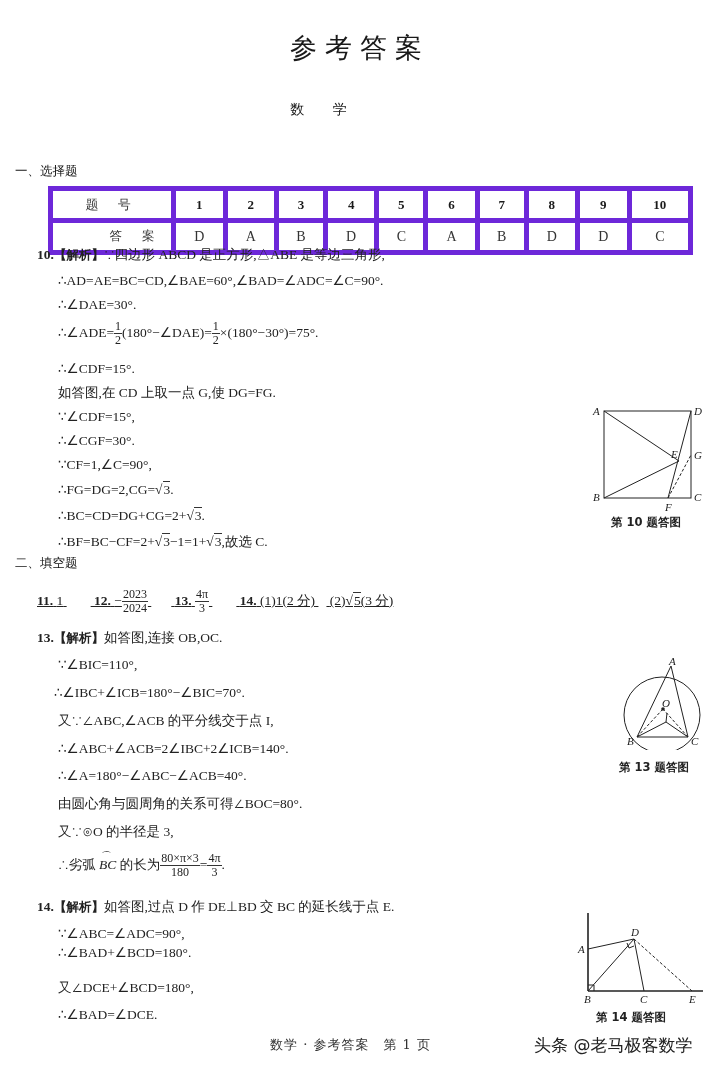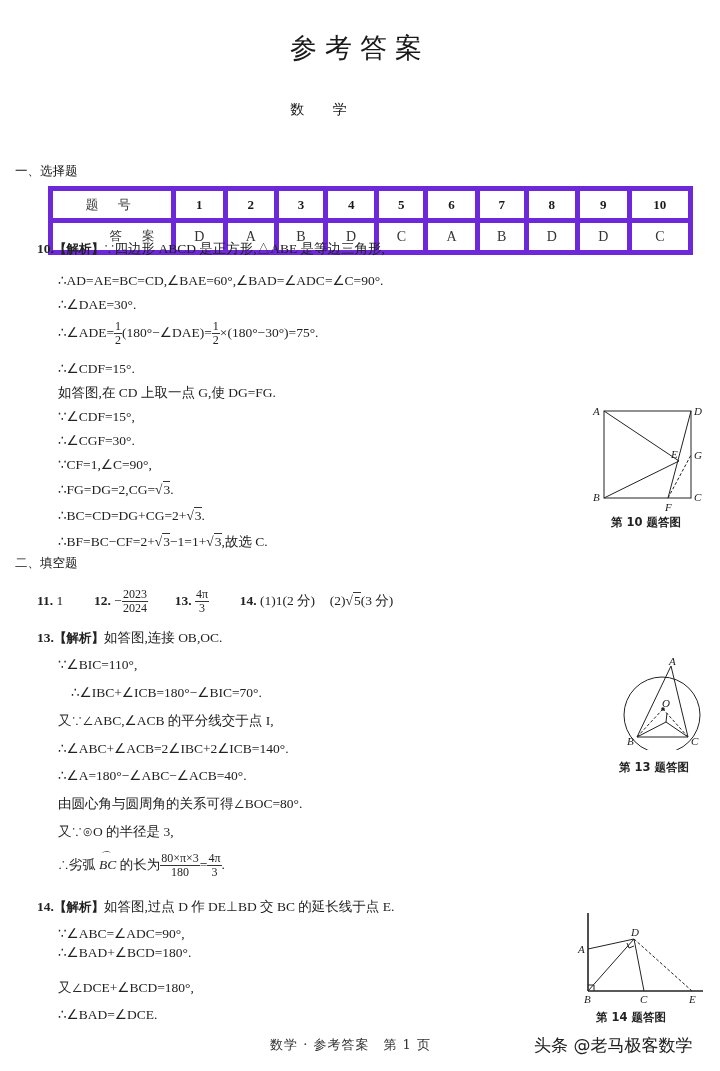--- a/index.html
+++ b/index.html
@@ -83,21 +83,21 @@
     <td>C</td>
     <td>A</td>
     <td>B</td>
     <td>D</td>
     <td>D</td>
     <td>C</td>
   </tr>
 </tbody>
   </table>
 
-<div class="abs line" style="left:37px; top:240px;">
+<div class="abs line" style="left:37px; top:246px;">
   <span class="qnum">10.</span><span class="tag">【解析】</span><span>∵四边形 ABCD 是正方形,△ABE 是等边三角形,</span>
 </div>
 <div class="abs line" style="left:58px; top:272px;">∴AD=AE=BC=CD,∠BAE=60°,∠BAD=∠ADC=∠C=90°.</div>
 <div class="abs line" style="left:58px; top:296px;">∴∠DAE=30°.</div>
 <div class="abs line" style="left:58px; top:320px;">
   <span>∴∠ADE=</span><span class="frac"><span class="n">1</span><span class="d">2</span></span><span>(180°−∠DAE)=</span><span class="frac"><span class="n">1</span><span class="d">2</span></span><span>×(180°−30°)=75°.</span>
 </div>
 <div class="abs line" style="left:58px; top:360px;">∴∠CDF=15°.</div>
 <div class="abs line" style="left:58px; top:384px;">如答图,在 CD 上取一点 G,使 DG=FG.</div>
 <div class="abs line" style="left:58px; top:408px;">∵∠CDF=15°,</div>
@@ -126,41 +126,41 @@
   <text x="8" y="101">B</text>
   <text x="109" y="101">C</text>
   <text x="86" y="58">E</text>
   <text x="109" y="59">G</text>
   <text x="80" y="111">F</text>
 </svg>
 <div class="abs cap" style="left:611px; top:515px;">第 10 题答图</div>
 
 <div class="abs section" style="left:15px; top:555px;">二、填空题</div>
 
-<div class="abs line" style="left:37px; top:588px; height:30px;">
+<div class="abs line" style="left:37px; top:588px; height:30px;text-decoration:underline;">
   <span class="qnum">11.</span>
   <span>1</span>
   <span style="display:inline-block; width:24px;"></span>
   <span class="qnum">12.</span>
   <span>−</span><span class="frac"><span class="n">2023</span><span class="d">2024</span></span>
   <span style="display:inline-block; width:20px;"></span>
   <span class="qnum">13.</span>
   <span class="frac"><span class="n">4π</span><span class="d">3</span></span>
   <span style="display:inline-block; width:24px;"></span>
   <span class="qnum">14.</span>
   <span>(1)1(2 分)</span>
   <span style="display:inline-block; width:8px;"></span>
   <span>(2)</span>√<span class="sqrt">5</span><span>(3 分)</span>
 </div>
 
 <div class="abs line" style="left:37px; top:629px;">
   <span class="qnum">13.</span><span class="tag">【解析】</span><span>如答图,连接 OB,OC.</span>
 </div>
 <div class="abs line" style="left:58px; top:656px;">∵∠BIC=110°,</div>
-<div class="abs line" style="left:71px; top:684px;">∴∠IBC+∠ICB=180°−∠BIC=70°.</div>
+<div class="abs line" style="left:54px; top:684px;">∴∠IBC+∠ICB=180°−∠BIC=70°.</div>
 <div class="abs line" style="left:58px; top:712px;">又∵∠ABC,∠ACB 的平分线交于点 I,</div>
 <div class="abs line" style="left:58px; top:740px;">∴∠ABC+∠ACB=2∠IBC+2∠ICB=140°.</div>
 <div class="abs line" style="left:58px; top:767px;">∴∠A=180°−∠ABC−∠ACB=40°.</div>
 <div class="abs line" style="left:58px; top:795px;">由圆心角与圆周角的关系可得∠BOC=80°.</div>
 <div class="abs line" style="left:58px; top:823px;">又∵⊙O 的半径是 3,</div>
 <div class="abs line" style="left:58px; top:852px;">
   <span>∴劣弧 </span><span style="position:relative; display:inline-block;"><span style="position:absolute; left:2px; top:-8px; font-size:11px;">⌒</span><i>BC</i></span><span> 的长为</span><span class="frac"><span class="n">80×π×3</span><span class="d">180</span></span>=<span class="frac"><span class="n">4π</span><span class="d">3</span></span>.
 </div>
 
 <svg class="abs" style="left:615px; top:655px;" width="100" height="95">

